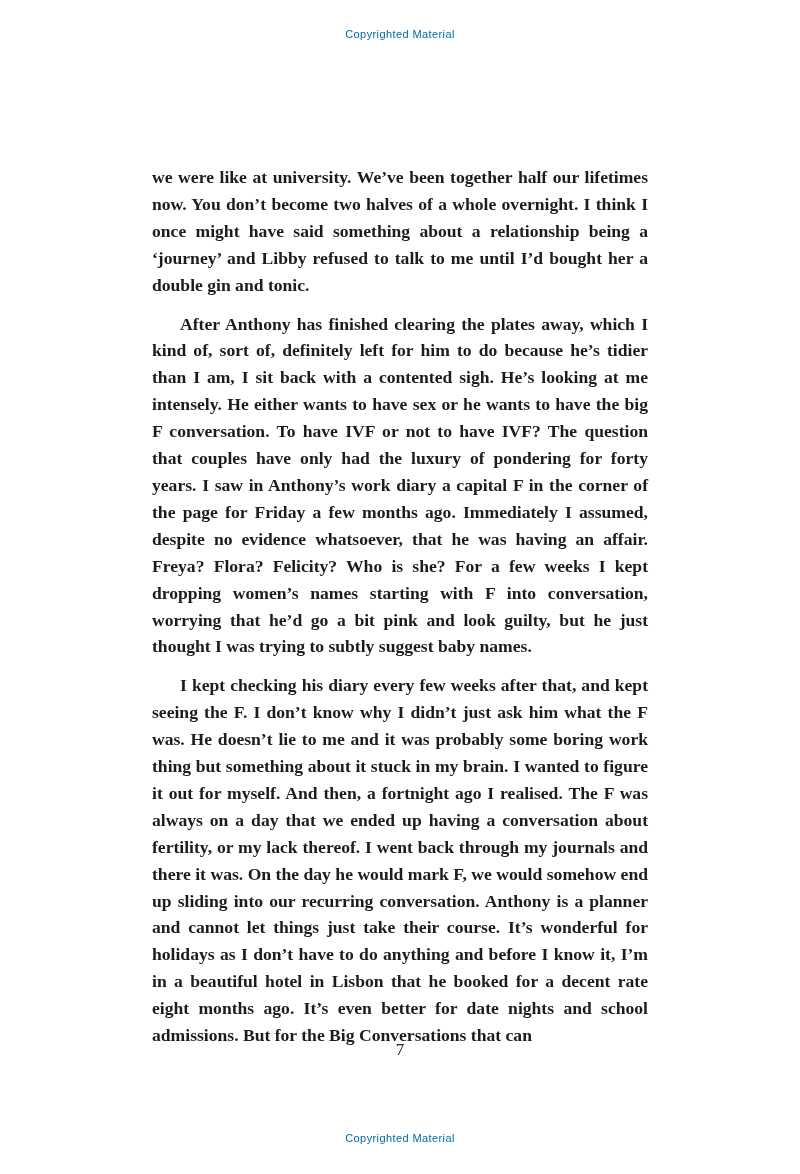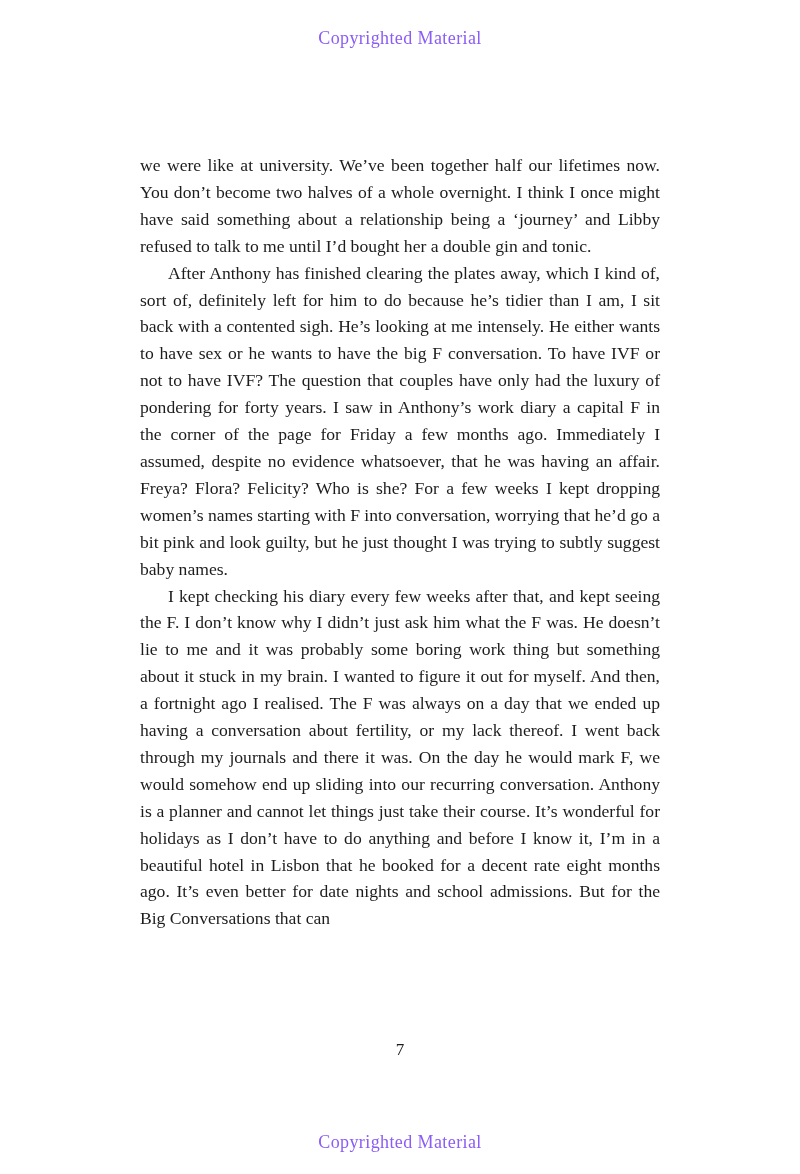--- a/index.html
+++ b/index.html
@@ -15,24 +15,24 @@
     background: #ffffff;
     overflow: hidden;
     font-family: "Liberation Serif", "DejaVu Serif", serif;
     color: #1c1c1c;
   }
   .copyright {
     position: absolute;
     left: 0;
     width: 100%;
     text-align: center;
-    font-family: Liberation Serif, serif;
-    font-size: 18px;
+    font-family: Liberation Sans, sans-serif;
+    font-size: 11px;
     letter-spacing: 0.4px;
-    color: #8b5cf6;
+    color: #0369a1;
   }
   .copyright.top { top: 28px; }
   .copyright.bottom { top: 1132px; }
   .book-title {
     position: absolute;
     top: 104px;
     left: 0;
     width: 100%;
     text-align: center;
     font-style: italic;
@@ -43,24 +43,25 @@
     position: absolute;
     top: 152px;
     left: 140px;
     width: 520px;
     font-size: 17.6px;
     line-height: 26.9px;
     text-align: justify;
     color: #1c1c1c;
   }
   .body-text p {
-    margin: 0;
+    margin: 12px;
     padding: 0;
     text-indent: 28px;
     hyphens: auto;
+    font-weight: bold;
     -webkit-hyphens: auto;
   }
   .body-text p.no-indent {
     text-indent: 0;
   }
   .page-number {
     position: absolute;
     top: 1040px;
     left: 0;
     width: 100%;

